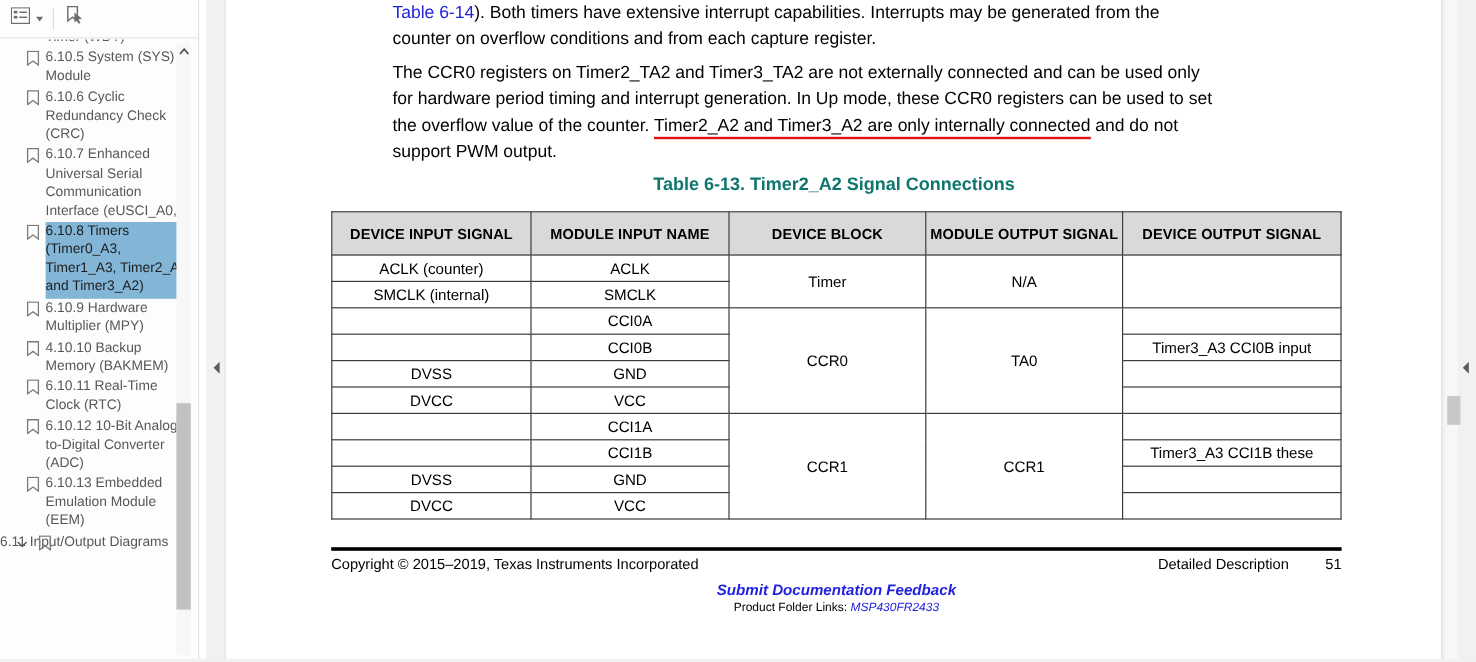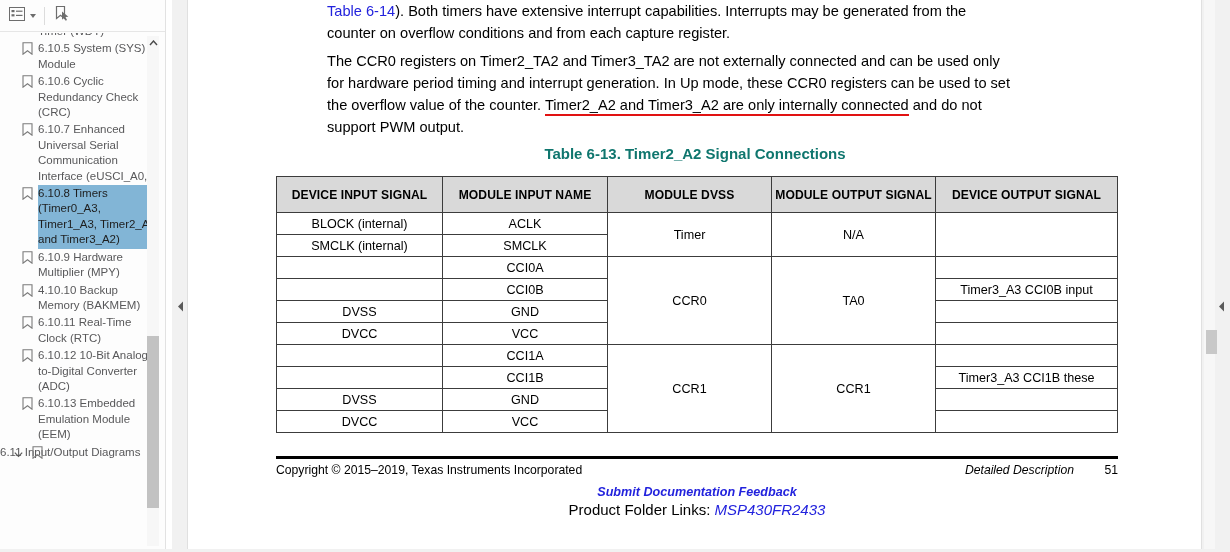--- a/index.html
+++ b/index.html
@@ -158,27 +158,27 @@
   #footer-rule {
     position: absolute; left: 87px; top: 456px; width: 842px;
     height: 2.5px; background: #000;
   }
   #footer {
     position: absolute; left: 87px; top: 463px; width: 842px;
     font-size: 12.2px; color: #000;
   }
   #footer-top { position: relative; height: 18px; }
   #copyright { position: absolute; left: 0; top: 0; }
-  #detailed-desc { position: absolute; right: 44px; top: 0; font-style: italic; }
+  #detailed-desc { position: absolute; right: 44px; top: 0; }
   #page-number { position: absolute; right: 0; top: 0; }
   #footer-center { text-align: center; margin-top: 4px; }
   #submit-feedback {
     color: #2222dd; font-style: italic; font-weight: bold; font-size: 12.6px;
   }
-  #product-links { text-align: center; margin-top: 2px; font-size: 15px; }
+  #product-links { text-align: center; margin-top: 2px; font-size: 10px; }
   #product-part { color: #2222dd; font-style: italic; }
 
   
   #right-edge {
     position: absolute; left: 1201px; top: 0; width: 29px; height: 552px;
     background: #f1f1f1; border-left: 1px solid #e0e0e0;
   }
   #right-handle {
     position: absolute; left: 14px; top: 298px; width: 10px; height: 16px;
     display: flex; align-items: center; justify-content: center;
@@ -330,28 +330,28 @@
           <div class="lastline"><span>support PWM output.</span></div>
         </div>
 
       <div id="table-caption">Table 6-13. Timer2_A2 Signal Connections</div>
 
       <table id="sig-table">
         <thead>
           <tr>
               <th class="c0">DEVICE INPUT SIGNAL</th>
               <th class="c1">MODULE INPUT NAME</th>
-              <th class="c2">MODULE DVSS</th>
+              <th class="c2">DEVICE BLOCK</th>
               <th class="c3">MODULE OUTPUT SIGNAL</th>
               <th class="c4">DEVICE OUTPUT SIGNAL</th>
             </tr>
         </thead>
         <tbody>
             <tr>
-              <td>BLOCK (internal)</td>
+              <td>ACLK (counter)</td>
               <td>ACLK</td>
               <td rowspan="2">Timer</td>
               <td rowspan="2">N/A</td>
               <td rowspan="2"></td>
             </tr>
             <tr>
               <td>SMCLK (internal)</td>
               <td>SMCLK</td>
             </tr>
             <tr>

